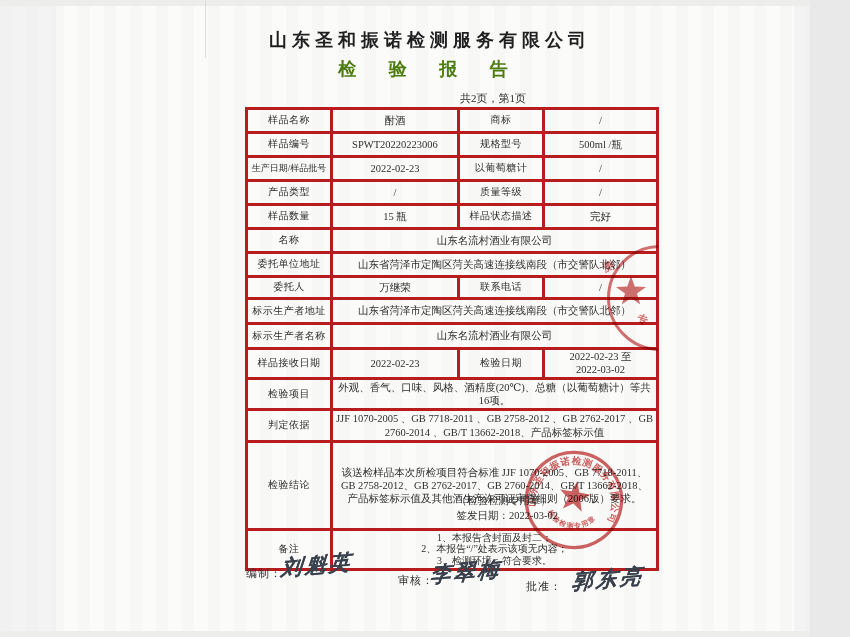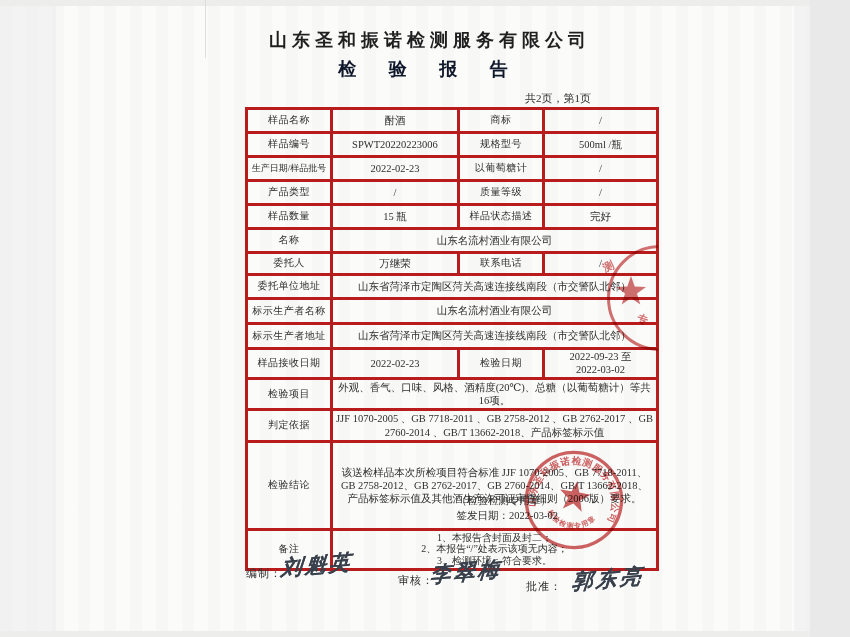--- a/index.html
+++ b/index.html
@@ -10,23 +10,23 @@
   .frame{position:absolute;background:#ededec;}
   .frame.top{left:0;top:0;width:850px;height:6px;}
   .frame.left{left:0;top:0;width:56px;height:637px;opacity:.55;}
   .frame.right{left:794px;top:0;width:56px;height:637px;opacity:.55;}
   .frame.bottom{left:0;top:631px;width:850px;height:6px;}
   .edge-line{position:absolute;left:205px;top:0;width:1px;height:58px;background:#ddd;}
 
   .hdr-company{position:absolute;left:180px;top:28px;width:500px;text-align:center;
     font-size:18px;font-weight:bold;letter-spacing:5px;color:#1f1f1f;}
   .hdr-title{position:absolute;left:180px;top:57px;width:500px;text-align:center;
-    font-size:18px;font-weight:bold;letter-spacing:14px;color:#0f172a;}
+    font-size:18px;font-weight:bold;letter-spacing:14px;color:#4d7c0f;}
   .report-no{position:absolute;left:261px;top:82px;font-size:11px;letter-spacing:.5px;}
-  .pagination{position:absolute;left:460px;top:91px;width:196px;text-align:center;font-size:11px;}
+  .pagination{position:absolute;left:460px;top:91px;width:196px;text-align:left;font-size:11px;}
 
   table.report{position:absolute;left:245px;top:107px;width:411px;border-collapse:collapse;
     table-layout:fixed;font-size:10.5px;}
   table.report td{border:3px solid #b91c1c;padding:1px 3px;text-align:center;vertical-align:middle;
     overflow:hidden;line-height:1.25;}
   td.lbl{font-size:10px;letter-spacing:.5px;}
   td.lbl.small{font-size:9px;letter-spacing:0;}
   td.freeL{text-align:left;padding:2px 9px;line-height:1.32;}
   .two-line div{line-height:1.2;}
   td.concl{position:relative;text-align:left;vertical-align:top;padding:3px 9px;margin-left:36px;}
@@ -100,44 +100,44 @@
     <tr style="height:24px">
       <td class="lbl">样品数量</td>
       <td>15 瓶</td>
       <td class="lbl">样品状态描述</td>
       <td>完好</td>
     </tr>
     <tr style="height:24px">
       <td class="lbl">名称</td>
       <td colspan="3">山东名流村酒业有限公司</td>
     </tr>
+    <tr style="height:24px">
+      <td class="lbl">委托单位地址</td>
+      <td colspan="3">山东省菏泽市定陶区菏关高速连接线南段（市交警队北邻）</td>
+    </tr>
     <tr style="height:22px">
       <td class="lbl">委托人</td>
       <td>万继荣</td>
       <td class="lbl">联系电话</td>
       <td>/</td>
     </tr>
-    <tr style="height:24px">
-      <td class="lbl">委托单位地址</td>
+    <tr style="height:25px">
+      <td class="lbl">标示生产者地址</td>
       <td colspan="3">山东省菏泽市定陶区菏关高速连接线南段（市交警队北邻）</td>
     </tr>
     <tr style="height:25px">
       <td class="lbl">标示生产者名称</td>
       <td colspan="3">山东名流村酒业有限公司</td>
     </tr>
-    <tr style="height:25px">
-      <td class="lbl">标示生产者地址</td>
-      <td colspan="3">山东省菏泽市定陶区菏关高速连接线南段（市交警队北邻）</td>
-    </tr>
     <tr style="height:30px">
       <td class="lbl">样品接收日期</td>
       <td>2022-02-23</td>
       <td class="lbl">检验日期</td>
       <td class="two-line">
-        <div>2022-09-23 至</div>
+        <div>2022-02-23 至</div>
         <div>2022-03-02</div>
       </td>
     </tr>
     <tr style="height:26px">
       <td class="lbl">检验项目</td>
       <td colspan="3" class="freeL">外观、香气、口味、风格、酒精度(20℃)、总糖（以葡萄糖计）等共16项。</td>
     </tr>
     <tr style="height:29px">
       <td class="lbl">判定依据</td>
       <td colspan="3" class="freeL">JJF 1070-2005 、GB 7718-2011 、GB 2758-2012 、GB 2762-2017 、GB 2760-2014 、GB/T 13662-2018、产品标签标示值</td>

